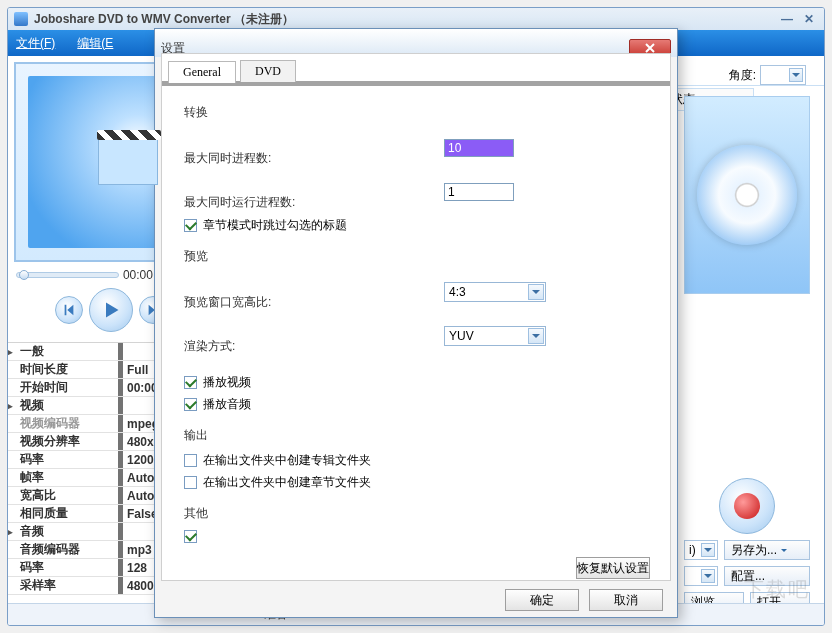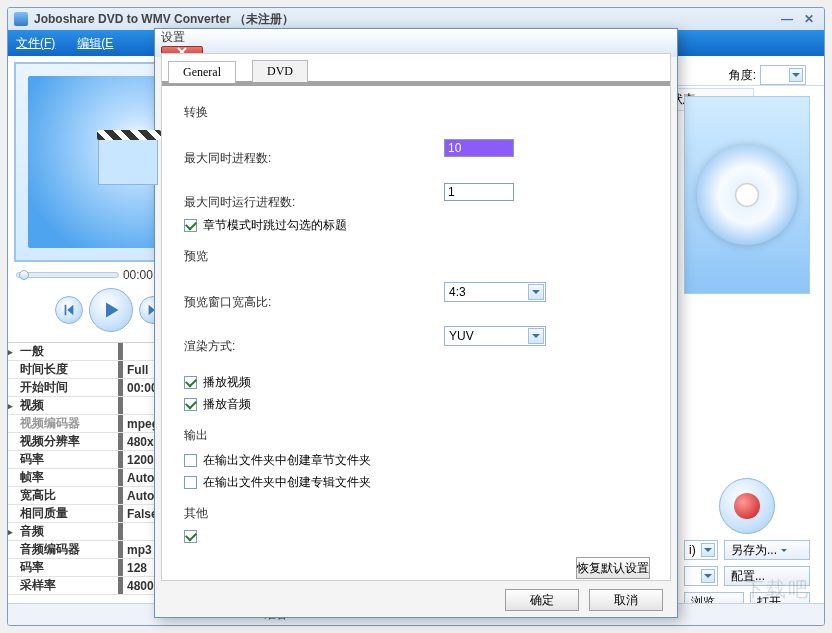--- a/index.html
+++ b/index.html
@@ -58,26 +58,26 @@
 .combo{height:20px;border:1px solid #a9c4e0;background:#fff;display:flex;align-items:center;padding:0 4px;position:relative;cursor:pointer;}
 .combo .dd{position:absolute;right:2px;top:2px;width:14px;height:14px;background:linear-gradient(#f5f9fd,#d5e6f6);border:1px solid #9fc0e1;display:flex;align-items:center;justify-content:center;}
 .combo .dd::after{content:"";border:4px solid transparent;border-top-color:#3a6fa3;margin-top:3px;}
 .btn-sm{height:20px;border:1px solid #a9c4e0;background:linear-gradient(#fdfdfd,#e6eef8);padding:0 6px;display:flex;align-items:center;gap:4px;cursor:pointer;}
 .btn-sm .arrow{width:0;height:0;border:3px solid transparent;border-top-color:#2e6aa6;margin-top:3px;}
 
 .statusbar{position:absolute;left:0;right:0;bottom:0;height:22px;background:#eef3fa;border-top:1px solid #c3d5e8;display:flex;align-items:center;padding-left:256px;color:#333;}
 
 
 .dialog{position:absolute;left:154px;top:28px;width:524px;height:590px;background:#f4f4f4;border:1px solid #6b90b8;box-shadow:4px 4px 12px rgba(0,0,0,.25);}
-.dlg-title{height:28px;background:linear-gradient(#fff,#dbe8f5);display:flex;align-items:flex-start;padding:0 6px;flex-direction:column;}
+.dlg-title{height:28px;background:linear-gradient(#fff,#dbe8f5);display:flex;align-items:flex-end;padding:0 6px;}
 .dlg-title .t{flex:1;color:#333;}
 .dlg-close{width:42px;height:18px;background:linear-gradient(#e67a75,#c83a32);border:1px solid #a02c26;border-radius:2px;display:flex;align-items:center;justify-content:center;color:#fff;cursor:pointer;}
 .dlg-close svg{width:10px;height:10px;stroke:#fff;stroke-width:2;}
 .dlg-body{position:absolute;inset:24px 6px 36px 6px;background:#fff;border:1px solid #cfcfcf;}
-.dlg-tabs{display:flex;padding:6px 0 0 6px;gap:16px;}
+.dlg-tabs{display:flex;padding:6px 0 0 6px;gap:4px;}
 .dlg-tab{padding:3px 14px;border:1px solid #b9b9b9;background:#f2f2f2;border-bottom:none;font-family:Tahoma;cursor:pointer;}
 .dlg-tab.active{background:#fff;position:relative;top:1px;}
 .dlg-page{border-top:5px solid #a3a3a3;margin-top:-1px;padding:12px 20px 8px 22px;}
 .section-title{color:#333;margin:6px 0 8px;}
 .section-title.mt{margin-top:14px;}
 .field-row{display:flex;align-items:center;margin:6px 0;}
 .field-row .lbl{width:260px;color:#333;margin-top:21px;}
 .num-in{width:70px;height:18px;border:1px solid #7f9fbd;padding:0 3px;background:#fff;text-align:left;}
 .num-in.hl{background:#8b5cf6;color:#fff;}
 .sel{width:102px;height:20px;border:1px solid #98b7d6;background:#fff;display:flex;align-items:center;padding:0 4px;position:relative;cursor:pointer;}
@@ -326,25 +326,25 @@
           <span>播放视频</span>
         </div>
       <div class="chk-row">
           <span class="chk checked"></span>
           <span>播放音频</span>
         </div>
 
       <div class="section-title mt">输出</div>
       <div class="chk-row">
           <span class="chk"></span>
+          <span>在输出文件夹中创建专辑文件夹</span>
+        </div>
+      <div class="chk-row">
+          <span class="chk"></span>
           <span>在输出文件夹中创建章节文件夹</span>
-        </div>
-      <div class="chk-row">
-          <span class="chk"></span>
-          <span>在输出文件夹中创建专辑文件夹</span>
         </div>
 
       <div class="section-title mt">其他</div>
       <div class="chk-row">
           <span class="chk checked"></span>
         </div>
 
       <div class="restore-row">
           <div class="dlg-btn">恢复默认设置</div>
         </div>

